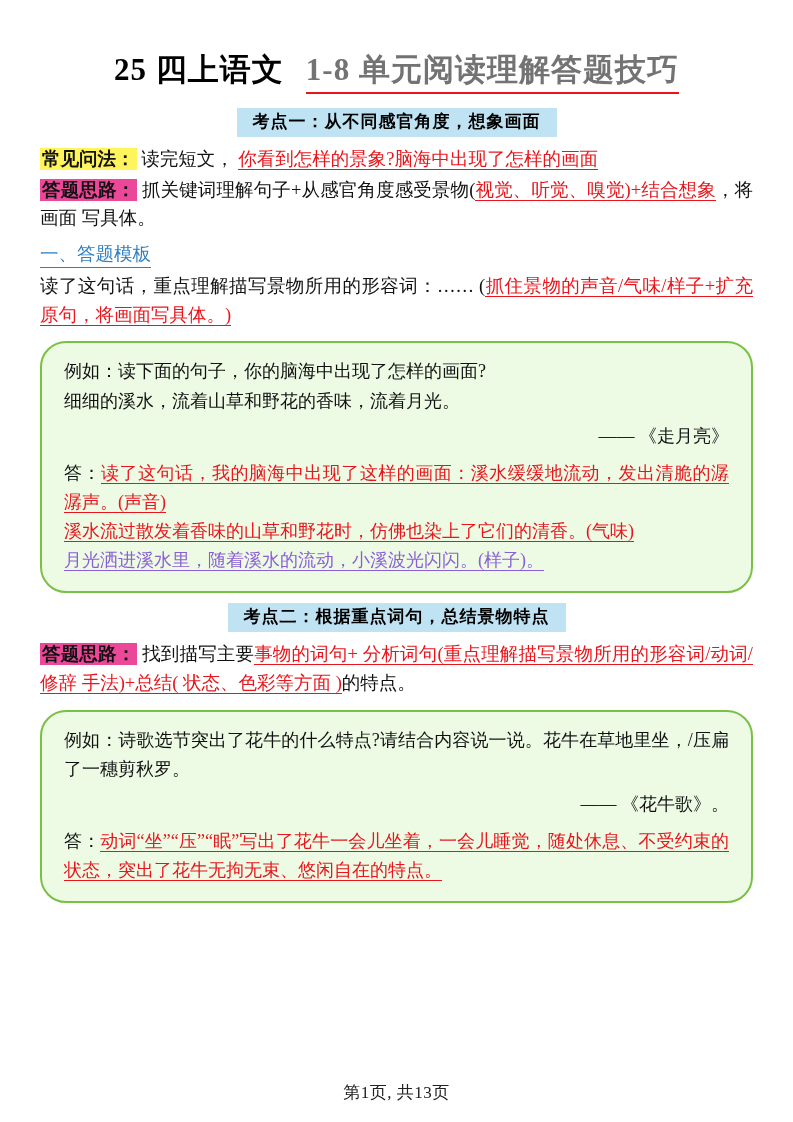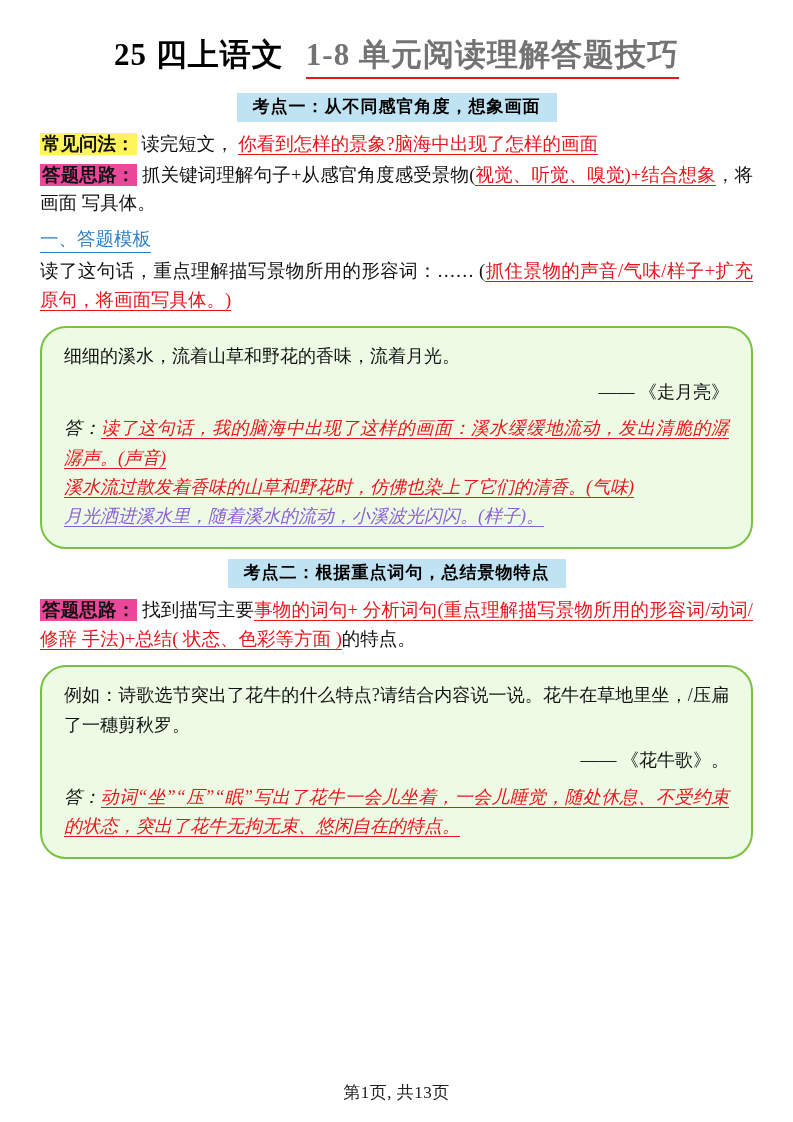--- a/index.html
+++ b/index.html
@@ -22,21 +22,21 @@
     box-sizing: border-box;
     padding: 34px 40px 0 40px;
   }
 
   
   .title-row {
     display: flex;
     align-items: baseline;
     justify-content: center;
     gap: 22px;
-    margin-top: 0;
+    margin-top: 15px;
     margin-bottom: 14px;
   }
   .title-black {
     font-size: 31px;
     font-weight: bold;
     color: #000000;
     letter-spacing: 1px;
   }
   .title-red {
     font-size: 31px;
@@ -118,21 +118,20 @@
   .ans-label {
     color: #111;
     font-size: 18px;
   }
   .ans-red {
     color: #e8161c;
     border-bottom: 1px solid #e8161c;
   }
   .ans-block {
     margin-top: 8px;
-    font-style: italic;
   }
   .purple-u {
     color: #8a5fd6;
     border-bottom: 1px solid #8a5fd6;
   }
 
   
   .footer {
     position: absolute;
     bottom: 18px;
@@ -172,20 +171,23 @@
 
   <div>
     <span class="blue-head">一、答题模板</span>
   </div>
 
   <div class="qline tight">
     <span>读了这句话，重点理解描写景物所用的形容词：…… (</span><span class="red-u">抓住景物的声音/气味/样子+扩充原句，将画面写具体。)</span>
   </div>
 
   <div class="example-box">
+    <div class="ex-line">
+      <span>例如：</span><span>读下面的句子，你的脑海中出现了怎样的画面?</span>
+    </div>
     <div class="ex-line">细细的溪水，流着山草和野花的香味，流着月光。</div>
     <div class="ex-source">—— 《走月亮》</div>
     <div class="ans-block">
       <div class="ex-line">
         <span class="ans-label">答：</span><span class="ans-red">读了这句话，我的脑海中出现了这样的画面：溪水缓缓地流动，发出清脆的潺潺声。(声音)</span>
       </div>
       <div class="ex-line">
         <span class="ans-red">溪水流过散发着香味的山草和野花时，仿佛也染上了它们的清香。(气味)</span>
       </div>
       <div class="ex-line">

